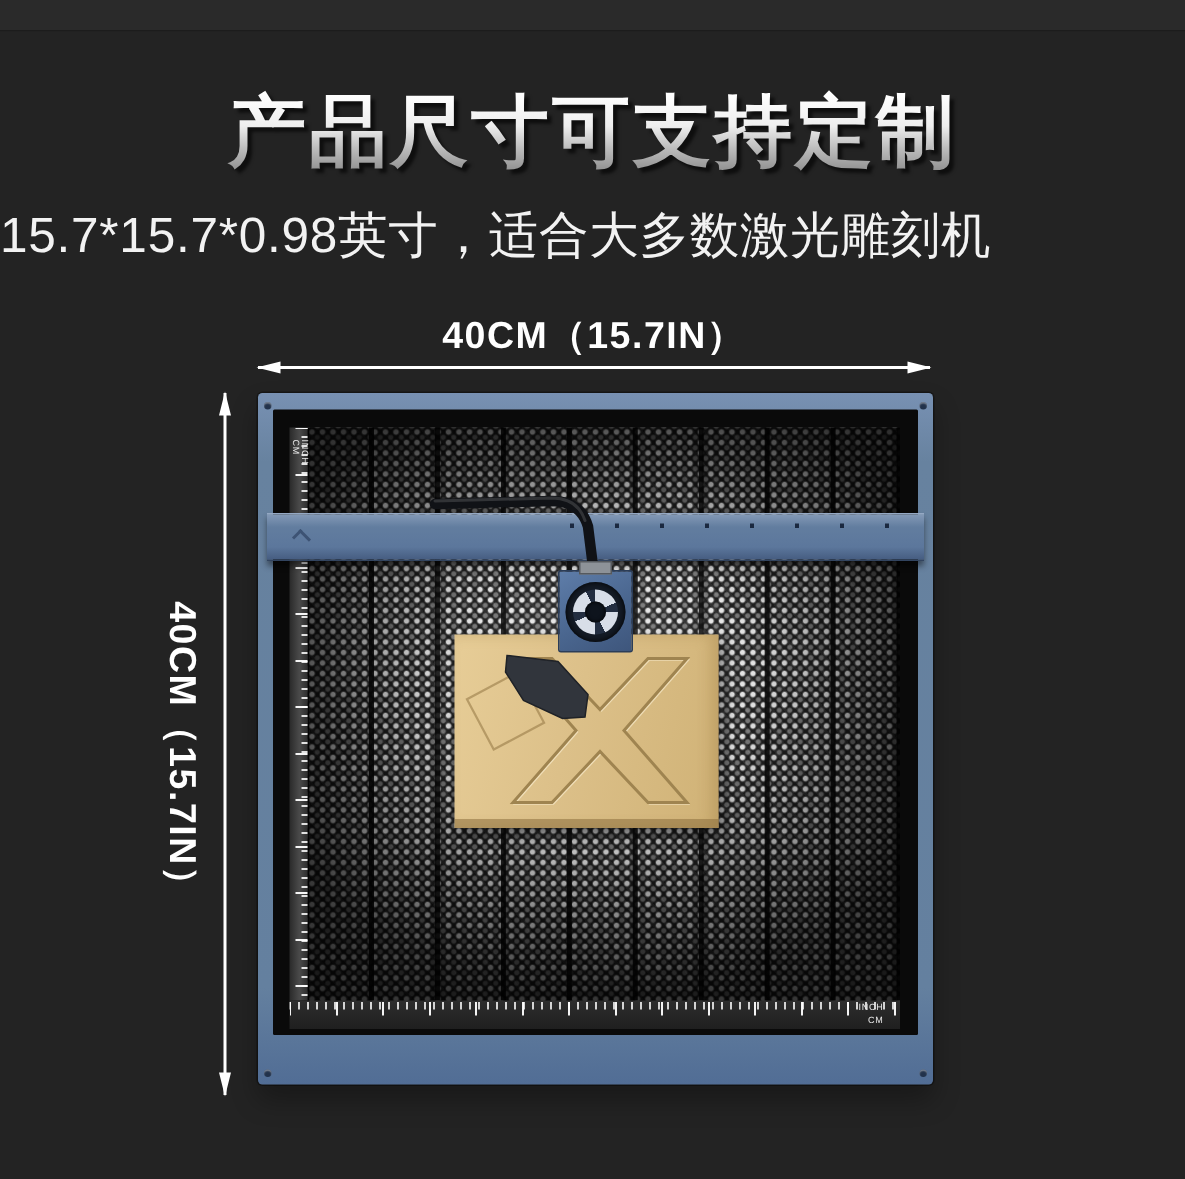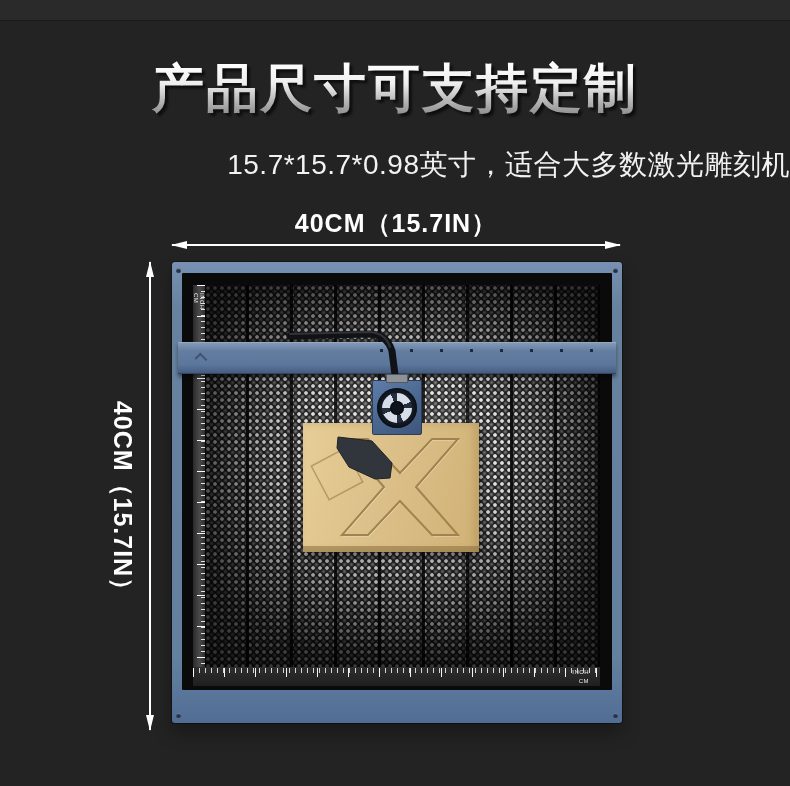--- a/index.html
+++ b/index.html
@@ -13,22 +13,22 @@
   
   .title{
     position:absolute;left:0;top:60px;width:790px;margin:0;text-align:center;
     font-size:52px;font-weight:bold;letter-spacing:2px;line-height:1.1;
     background:linear-gradient(180deg,#ffffff 4%,#eeeeee 42%,#bdbdbd 68%,#8e8e8e 96%);
     -webkit-background-clip:text;background-clip:text;
     color:transparent;-webkit-text-fill-color:transparent;
     filter:drop-shadow(3px 3px 1px rgba(0,0,0,0.6));
   }
   .subtitle{
-    position:absolute;left:0;top:146px;width:790px;text-align:right;
-    font-size:28px;color:#f2f2f2;font-weight:500;letter-spacing:0.5px;
+    position:absolute;left:0;top:135px;width:790px;text-align:left;
+    font-size:33px;color:#f2f2f2;font-weight:500;letter-spacing:0.5px;
   }
 
   
   .dim-top-label{
     position:absolute;left:176px;top:207px;width:440px;text-align:center;
     font-size:25px;color:#ffffff;font-weight:bold;letter-spacing:1px;
   }
   .h-arrow{position:absolute;left:172px;top:244px;width:448px;height:2px;background:#fff;}
   .h-arrow::before{content:"";position:absolute;left:-1px;top:-3px;width:0;height:0;
     border-top:4px solid transparent;border-bottom:4px solid transparent;border-right:16px solid #fff;}

